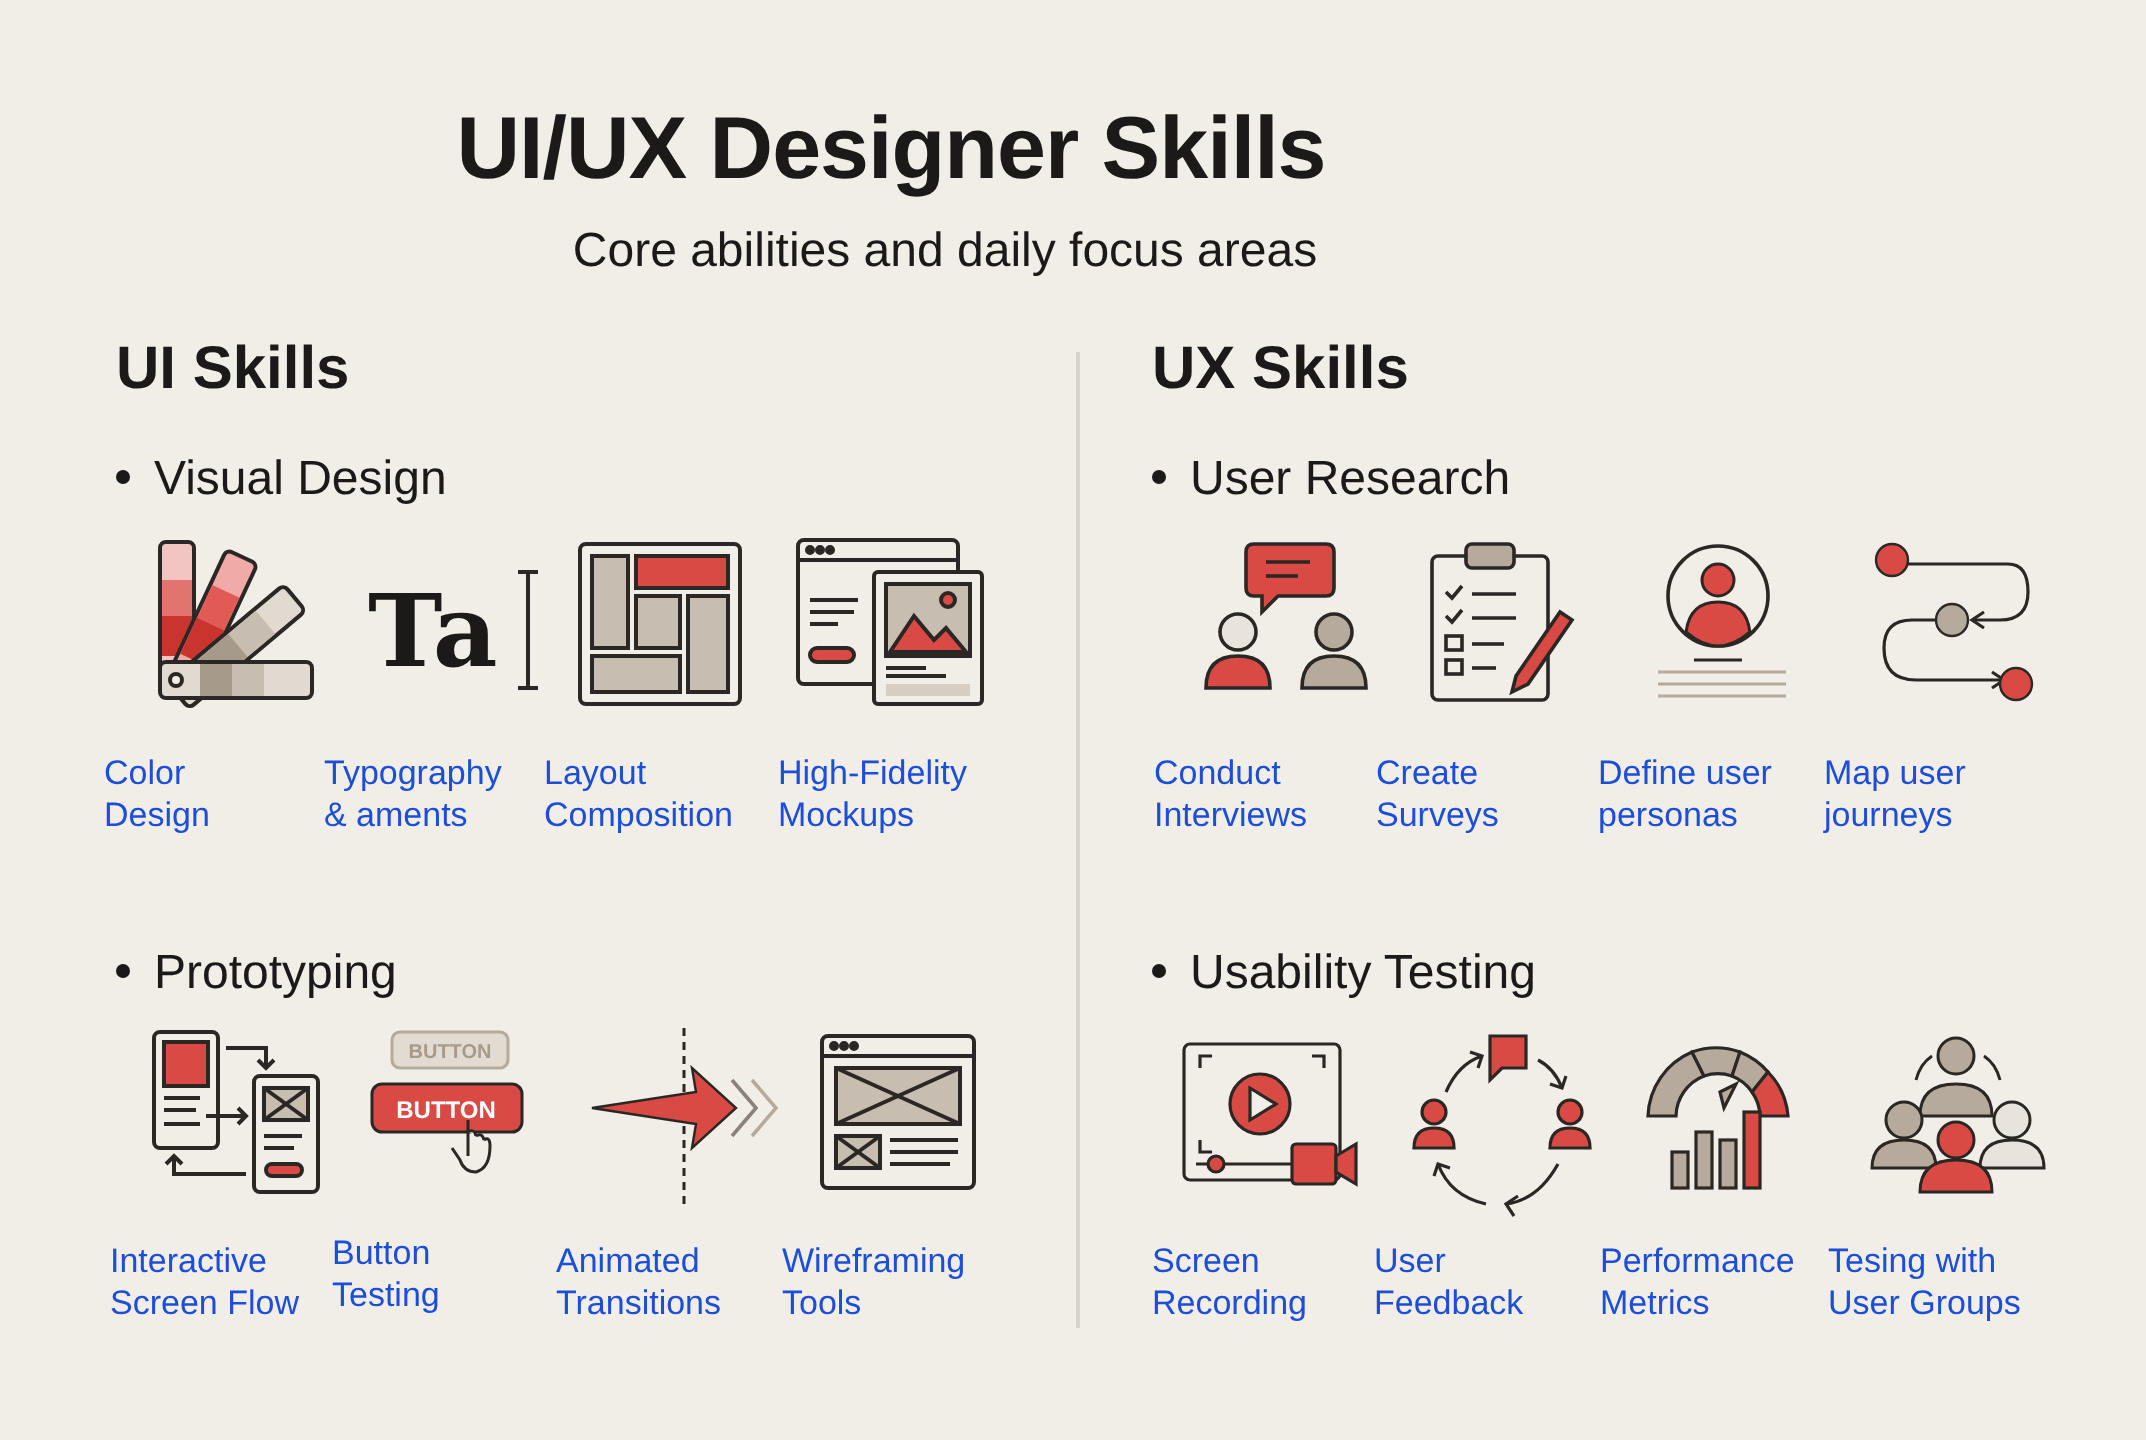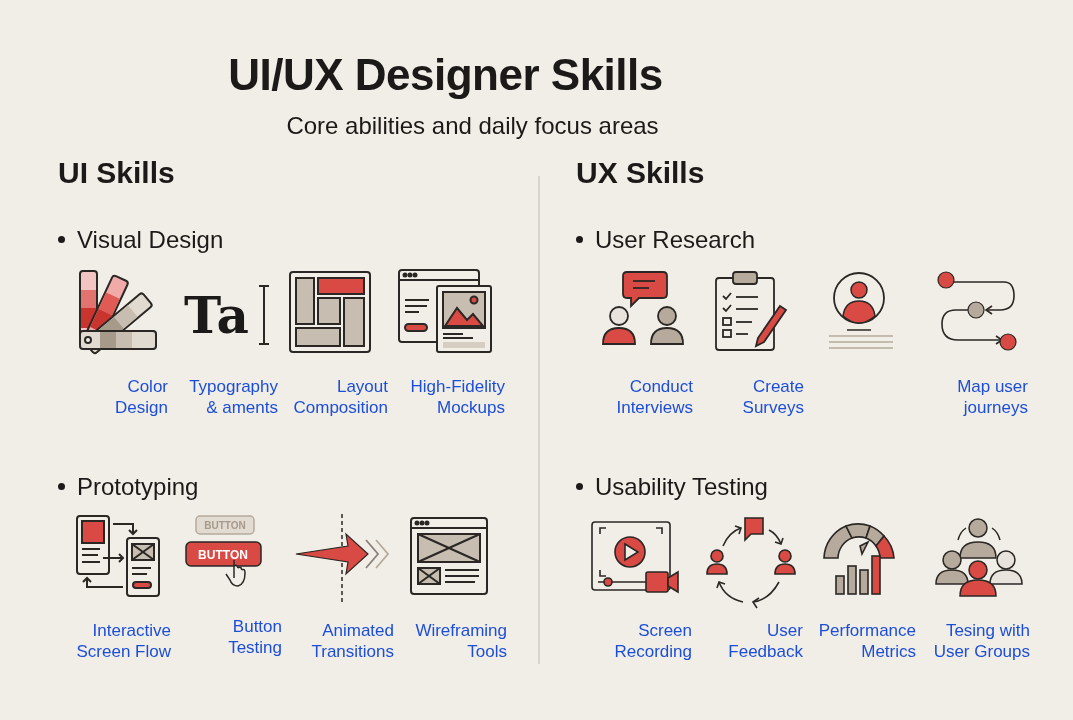--- a/index.html
+++ b/index.html
@@ -16,31 +16,31 @@
   }
   .subtitle {
     position: absolute; left: 0; width: 945px; top: 112px;
     text-align: center; font-size: 24px; font-weight: 400;
   }
   .divider {
     position: absolute; left: 538px; top: 176px; width: 1.5px; height: 488px;
     background: #d8d3cb;
   }
   .col-heading {
-    position: absolute; font-size: 30px; font-weight: 700; top: 156px;
+    position: absolute; font-size: 30px; font-weight: 700; top: 168px;
   }
   .section-heading {
     position: absolute; font-size: 24px; font-weight: 400;
   }
   .section-heading .bullet {
     display: inline-block; width: 7px; height: 7px; border-radius: 50%;
     background: #1c1a18; vertical-align: middle; margin-right: 12px; margin-top: -4px;
   }
   .item {
-    position: absolute; width: 116px; text-align: right;
+    position: absolute; width: 116px; text-align: left;
   }
   .item .icon {
     width: 100px; height: 100px; margin: 0 auto; display: block;
   }
   .item .label {
     display: block; font-size: 17px; line-height: 21px; margin-top: 8px; color: #1d4ed8;
   }
   svg { overflow: visible; }
 </style>
 </head>
@@ -248,20 +248,21 @@
 <div class="item" style="left:799px; top:268px">
   <svg class="icon" viewBox="0 0 100 100">
     <circle cx="52" cy="30" r="25" fill="#f1eee8" stroke="#2a2724" stroke-width="1.8"></circle>
     <circle cx="52" cy="22" r="8" fill="#d94a44" stroke="#2a2724" stroke-width="1.5"></circle>
     <path d="M36 48 Q38 33 52 33 Q66 33 68 48 Q60 55 52 55 Q44 55 36 48 Z" fill="#d94a44" stroke="#2a2724" stroke-width="1.5"></path>
     <line x1="40" y1="62" x2="64" y2="62" stroke="#2a2724" stroke-width="1.5"></line>
     <line x1="22" y1="68" x2="86" y2="68" stroke="#b5aa9c" stroke-width="1.5"></line>
     <line x1="22" y1="74" x2="86" y2="74" stroke="#b5aa9c" stroke-width="1.5"></line>
     <line x1="22" y1="80" x2="86" y2="80" stroke="#b5aa9c" stroke-width="1.5"></line>
   </svg>
+  <span class="label"><span>Define user</span><br><span>personas</span></span>
 </div>
 
 <div class="item" style="left:912px; top:268px">
   <svg class="icon" viewBox="0 0 100 100">
     <g stroke="#2a2724" stroke-width="1.6" fill="none">
       <path d="M32 14 H84 Q94 14 94 28 Q94 42 80 42 H66"></path>
       <path d="M72 38 L66 42 L72 46"></path>
       <path d="M48 42 H36 Q22 42 22 56 Q22 72 38 72 H82"></path>
       <path d="M76 68 L82 72 L76 76"></path>
     </g>

